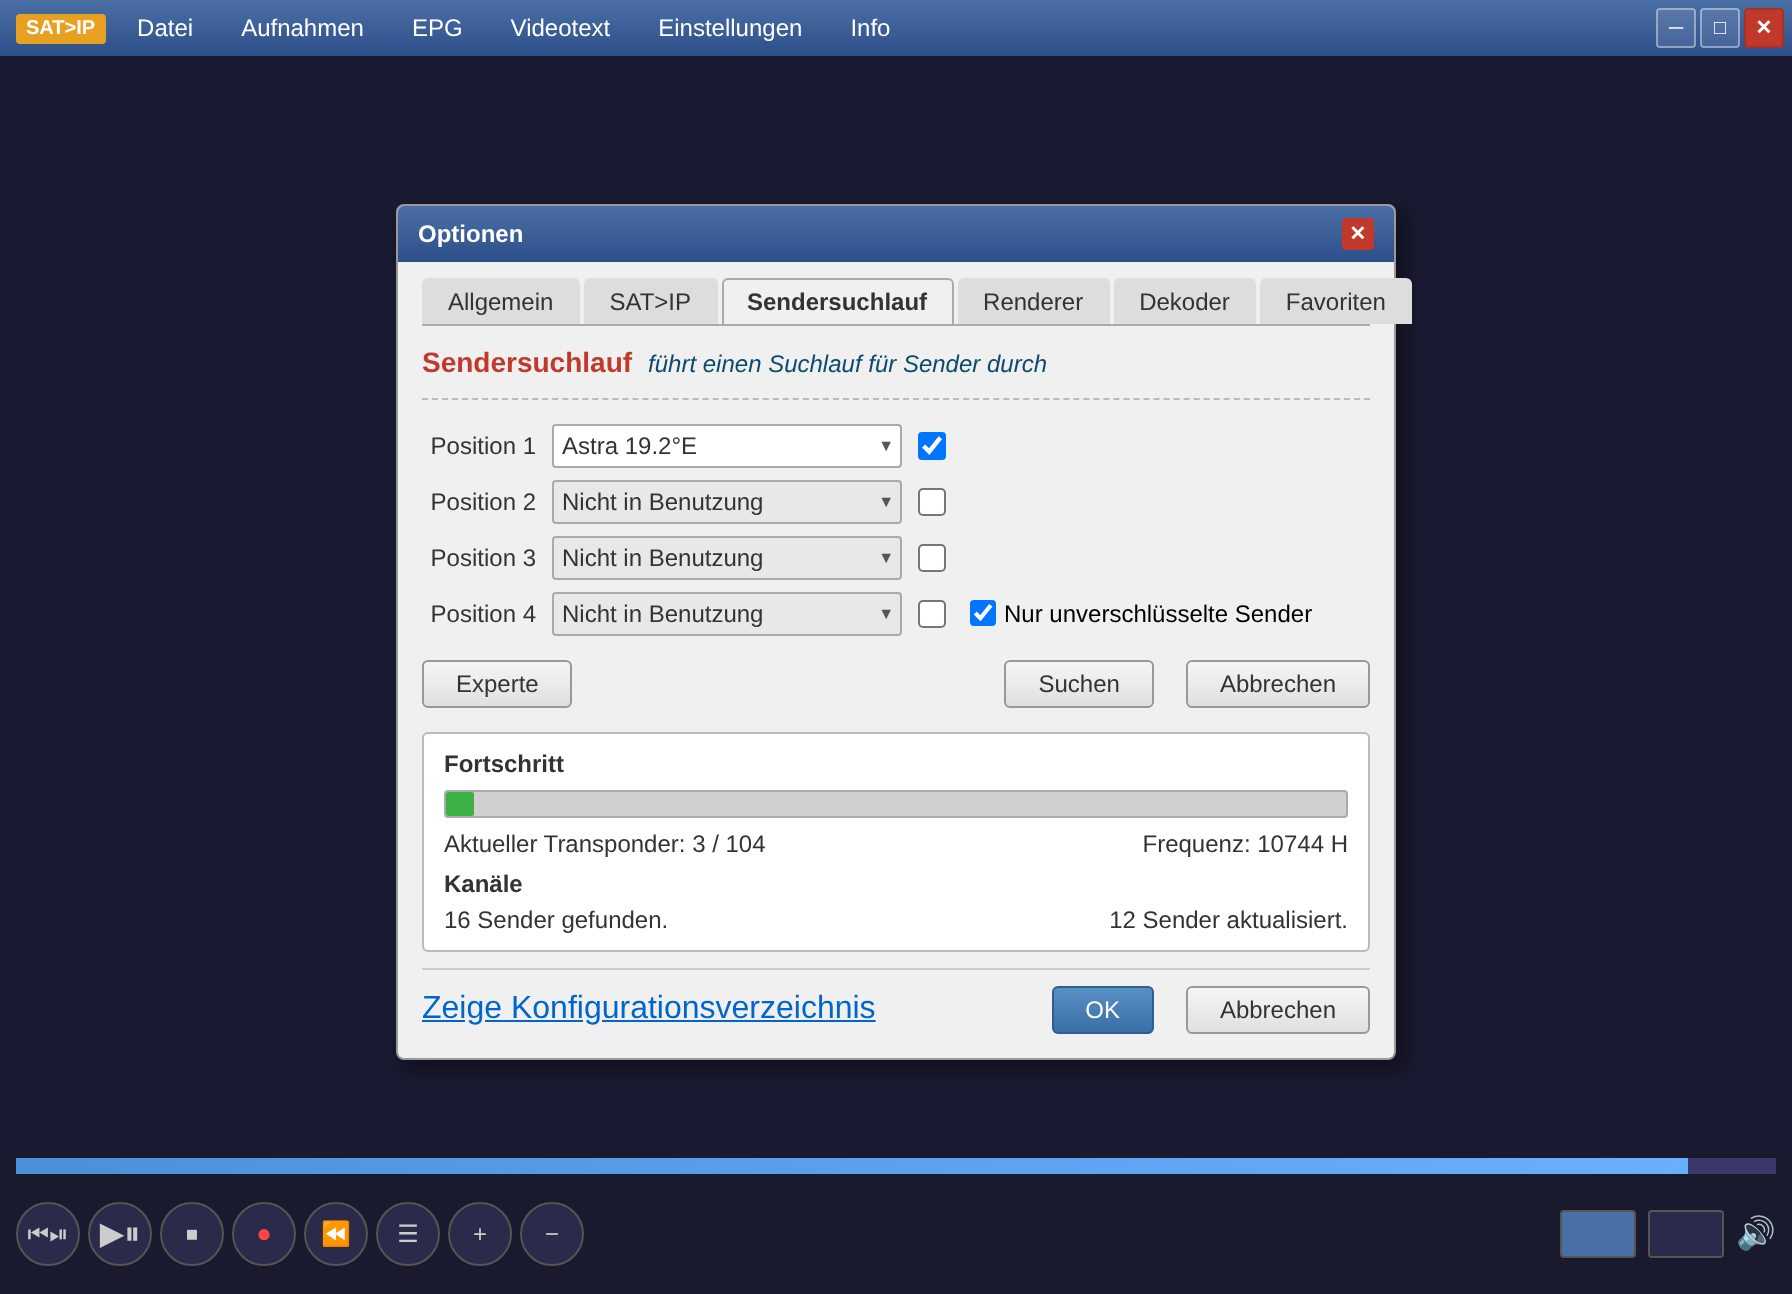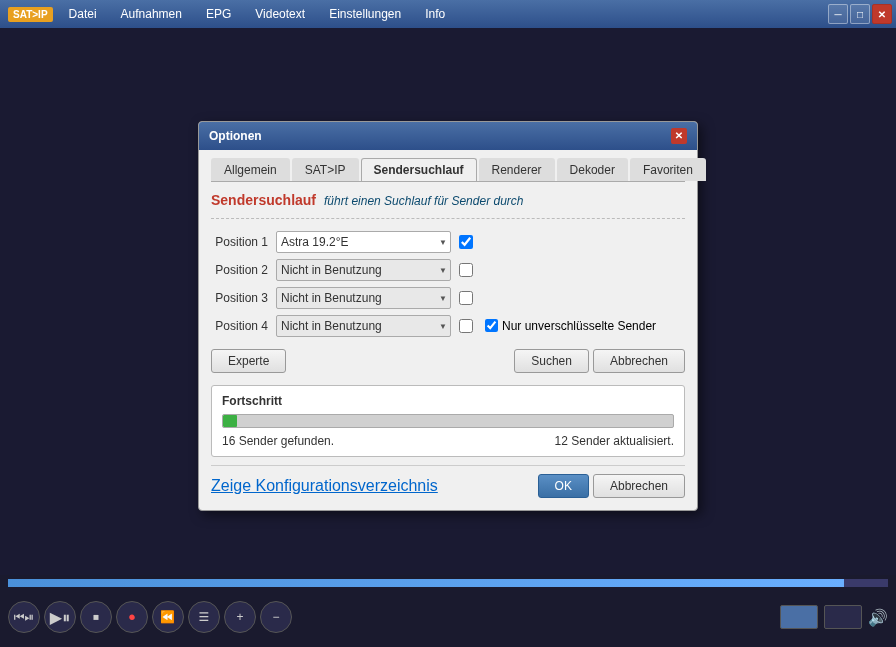--- a/index.html
+++ b/index.html
@@ -239,21 +239,21 @@
       background: linear-gradient(to bottom, #f5f5f5, #e0e0e0);
       color: #333;
     }
     .btn.primary {
       background: linear-gradient(to bottom, #5a8fc5, #3a6fa5);
       color: white;
       border-color: #2a5f95;
     }
     .btn-group {
       display: flex;
-      gap: 4px;
+      gap: 16px;
       justify-content: space-between;
     }
 
     
     .progress-section {
       border: 1px solid #bbb;
       border-radius: 3px;
       padding: 8px 10px;
       background: white;
     }
@@ -431,21 +431,32 @@
             <button class="btn">Suchen</button>
             <button class="btn">Abbrechen</button>
           </div>
         </div>
 
         <div class="progress-section">
           <div class="progress-label">Fortschritt</div>
           <div class="progress-bar-outer">
             <div class="progress-bar-inner" style="width: 3%"></div>
           </div>
+          <div class="progress-info">
+            <span>
+              <span>Aktueller Transponder:</span>
+              <span>3 / 104</span>
+            </span>
+            <span>
+              <span>Frequenz:</span>
+              <span>10744 H</span>
+            </span>
+          </div>
           <div class="channels-section">
+            <div class="channels-label">Kanäle</div>
             <div class="channels-info">
               <span>16 Sender gefunden.</span>
               <span>12 Sender aktualisiert.</span>
             </div>
           </div>
         </div>
 
         <div class="dialog-footer">
           <span class="link-text">Zeige Konfigurationsverzeichnis</span>
           <div class="btn-group">

